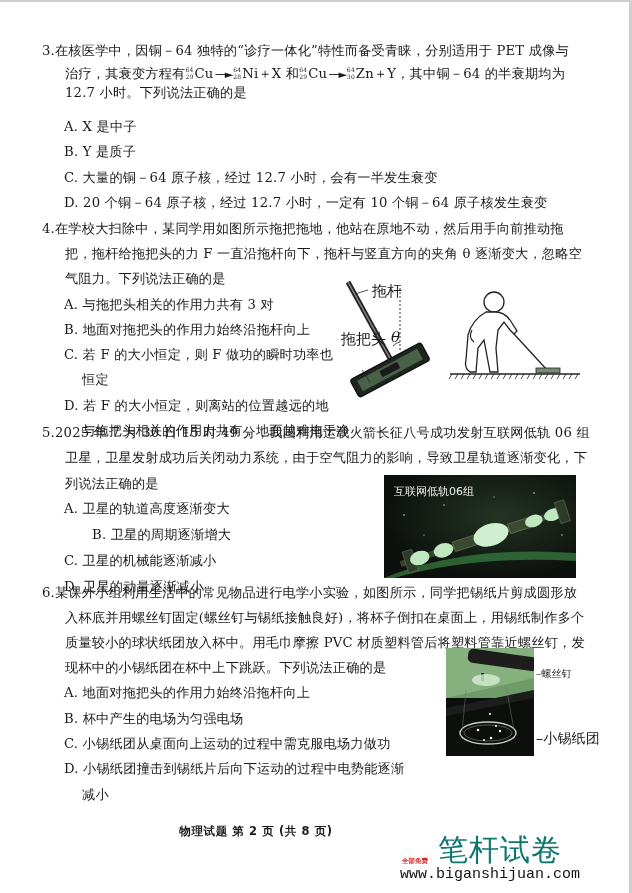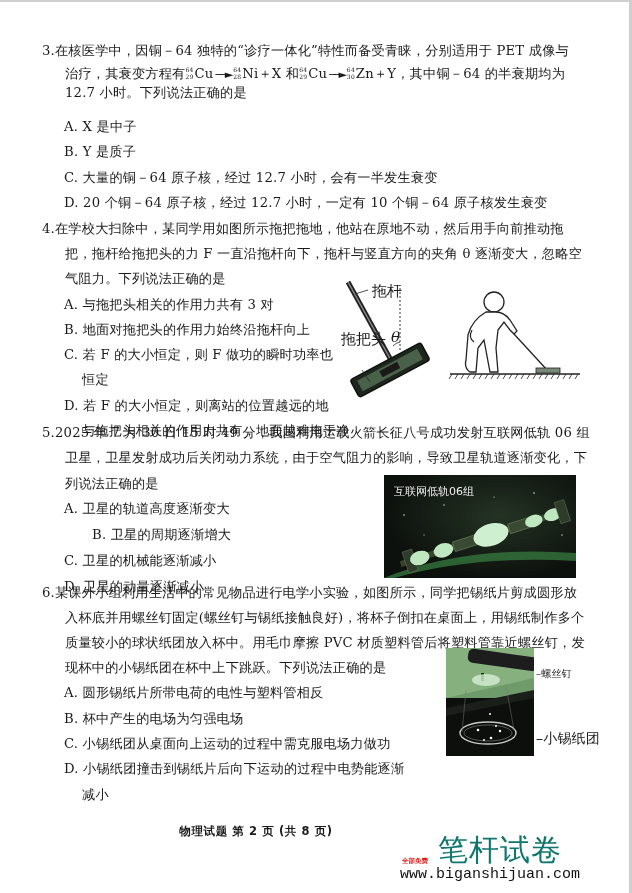--- a/index.html
+++ b/index.html
@@ -200,21 +200,21 @@
   </div>
 </div>
 
 <div>
   <div class="line q" style="top:579px; top:584px;">
     <span>6.</span><span>某课外小组利用生活中的常见物品进行电学小实验，如图所示，同学把锡纸片剪成圆形放</span>
   </div>
   <div class="line cont" style="top:609px;">入杯底并用螺丝钉固定(螺丝钉与锡纸接触良好)，将杯子倒扣在桌面上，用锡纸制作多个</div>
   <div class="line cont" style="top:634px;">质量较小的球状纸团放入杯中。用毛巾摩擦 PVC 材质塑料管后将塑料管靠近螺丝钉，发</div>
   <div class="line cont" style="top:659px;">现杯中的小锡纸团在杯中上下跳跃。下列说法正确的是</div>
-  <div class="line opt" style="top:684px;">A. 圆形锡纸片所带电荷的电性与塑料管相反</div>
+  <div class="line opt" style="top:684px;">A. 地面对拖把头的作用力始终沿拖杆向上</div>
   <div class="line opt" style="top:710px;">B. 杯中产生的电场为匀强电场</div>
   <div class="line opt" style="top:735px;">C. 小锡纸团从桌面向上运动的过程中需克服电场力做功</div>
   <div class="line opt" style="top:760px;">D. 小锡纸团撞击到锡纸片后向下运动的过程中电势能逐渐</div>
   <div class="line opt2" style="top:786px;">减小</div>
 
   <div class="photo" style="left:446px; top:648px; width:88px; height:108px; background:#0d0f0d;">
     <svg width="88" height="108" viewBox="0 0 88 108" style="position:absolute;left:0;top:0;">
       <rect x="0" y="0" width="88" height="50" fill="#6f9a6a"></rect>
       <path d="M0 50 L88 30 L88 0 L0 0 Z" fill="#86b07e"></path>
       <path d="M0 60 L88 42 L88 50 L0 68 Z" fill="#1a1f1a"></path>

